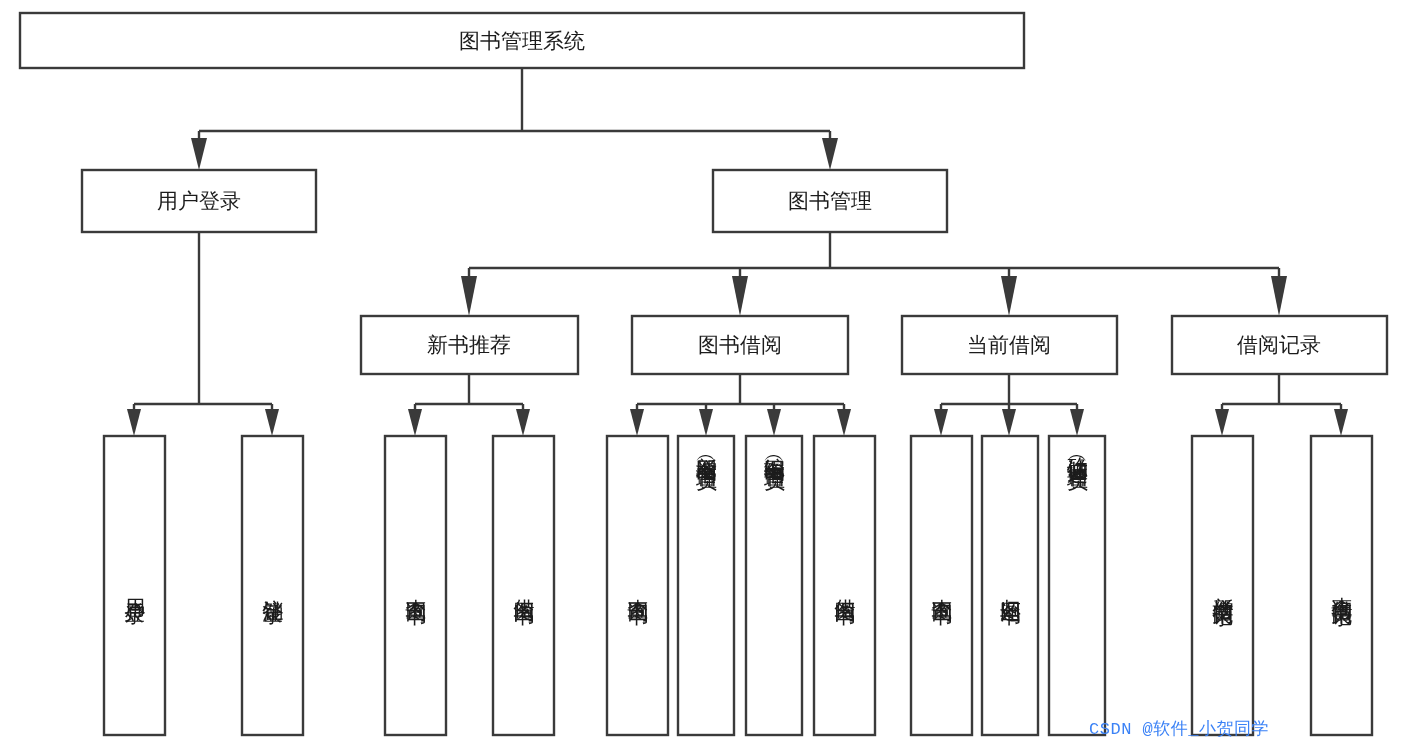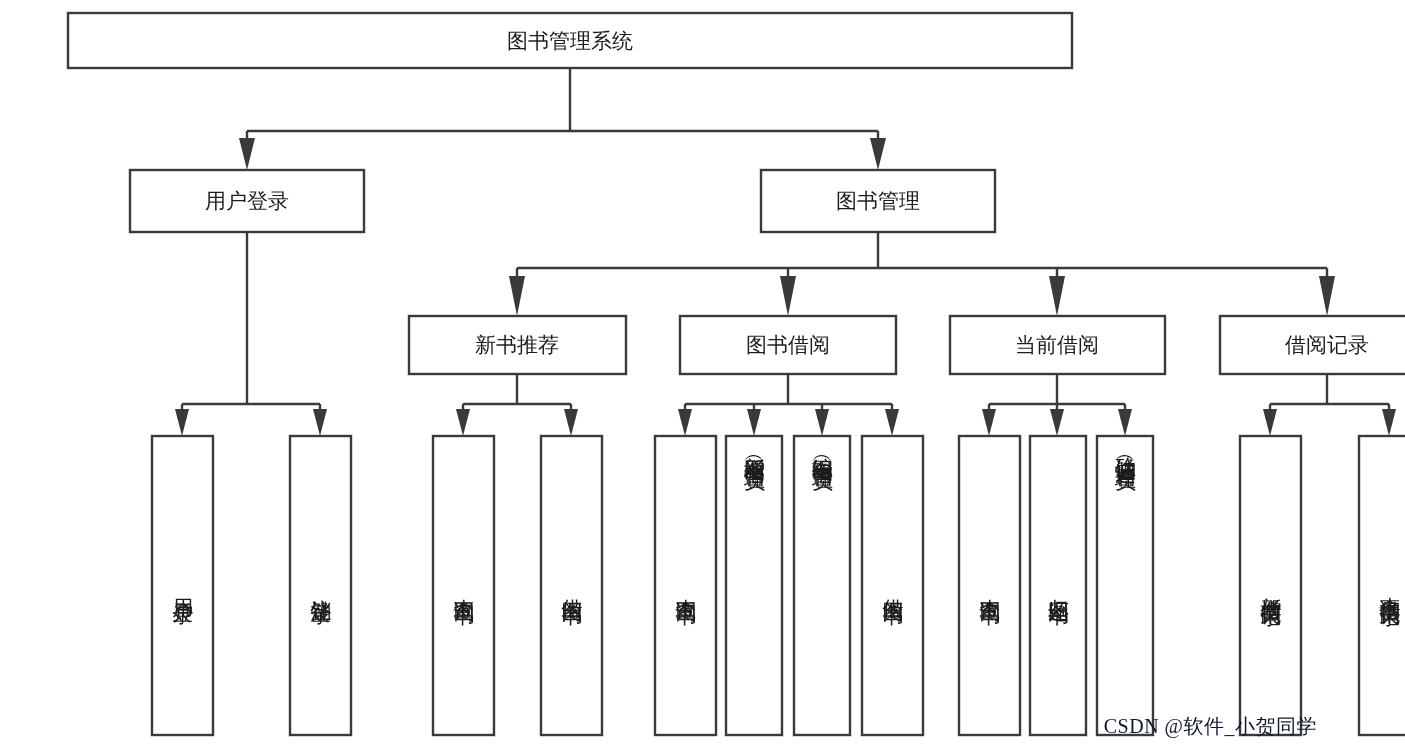--- a/index.html
+++ b/index.html
@@ -12,21 +12,20 @@
     width: 1405px;
     height: 747px;
     font-family: "Liberation Sans", "DejaVu Sans", sans-serif;
     overflow: hidden;
   }
   #diagram-root {
     position: relative;
     width: 1277px;
     height: 747px;
     background: #ffffff;
-    margin-left: 48px;
   }
   svg.diagram-canvas {
     position: absolute;
     inset: 0;
     width: 1405px;
     height: 747px;
     display: block;
   }
   .node-box {
     fill: #ffffff;
@@ -66,23 +65,23 @@
     line-height: 1.28;
     letter-spacing: 2px;
     color: #1c1c1c;
     text-align: center;
     white-space: nowrap;
   }
   .watermark {
     position: absolute;
     right: 8px;
     bottom: 7px;
-    font-family: Liberation Serif, serif;
-    font-size: 20px;
-    color: #0f172a;
+    font-family: Liberation Mono, monospace;
+    font-size: 17px;
+    color: #3b82f6;
     letter-spacing: 0.5px;
     white-space: nowrap;
     user-select: none;
   }
 </style>
 </head>
 <body>
 
 <div id="diagram-root">
 

